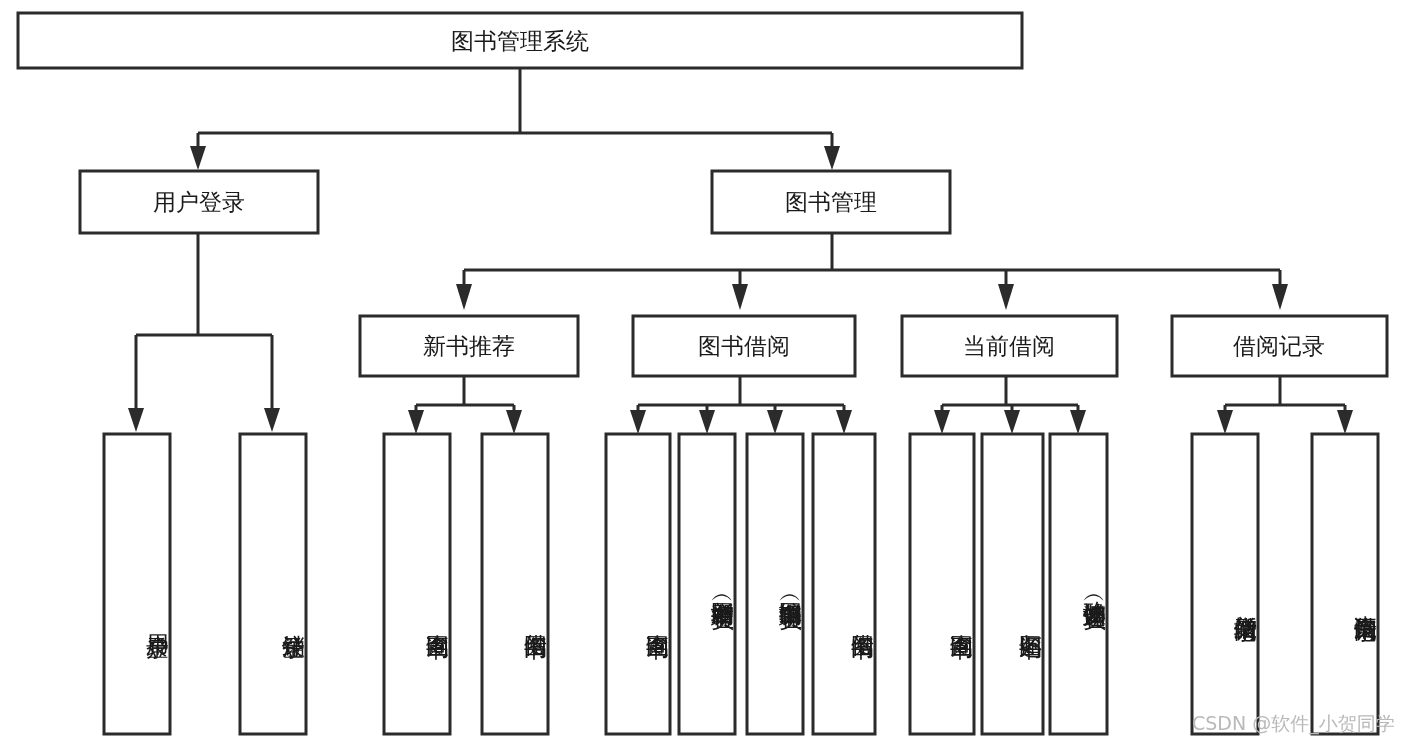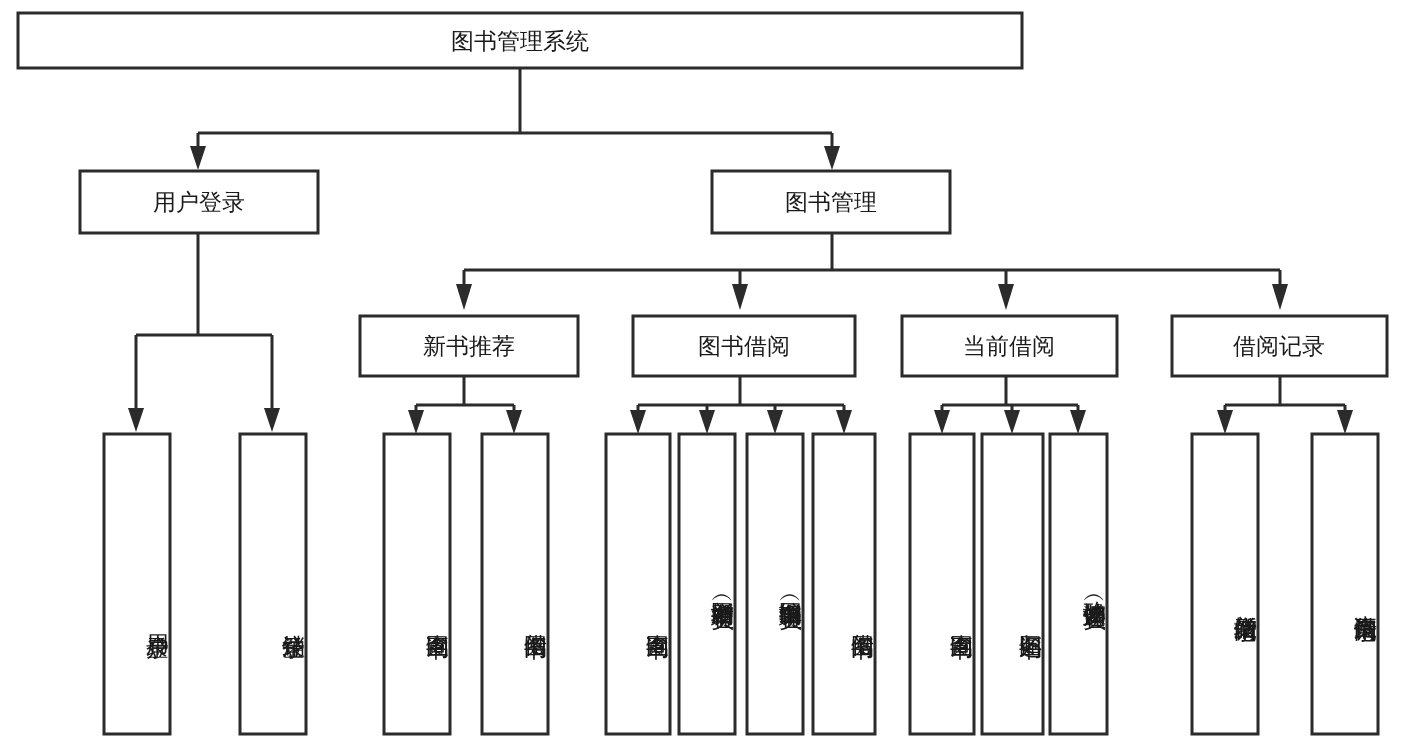--- a/index.html
+++ b/index.html
@@ -217,14 +217,15 @@
   <div class="node-label-v" style="left:747px; top:444px; width:56px; height:286px;">编辑图书（管理员）</div>
   <div class="node-label-v" style="left:813px; top:506px; width:62px; height:224px;">借阅图书</div>
 
   <div class="node-label-v" style="left:910px; top:506px; width:64px; height:224px;">查询图书</div>
   <div class="node-label-v" style="left:982px; top:506px; width:61px; height:224px;">归还图书</div>
   <div class="node-label-v" style="left:1050px; top:444px; width:57px; height:286px;">确认归还（管理员）</div>
 
   <div class="node-label-v" style="left:1192px; top:470px; width:66px; height:260px;">新增借阅记录</div>
   <div class="node-label-v" style="left:1312px; top:470px; width:66px; height:260px;">查询借阅记录</div>
 
+  <div class="watermark">CSDN @软件_小贺同学</div>
 
 </div>
 
 </body></html>

